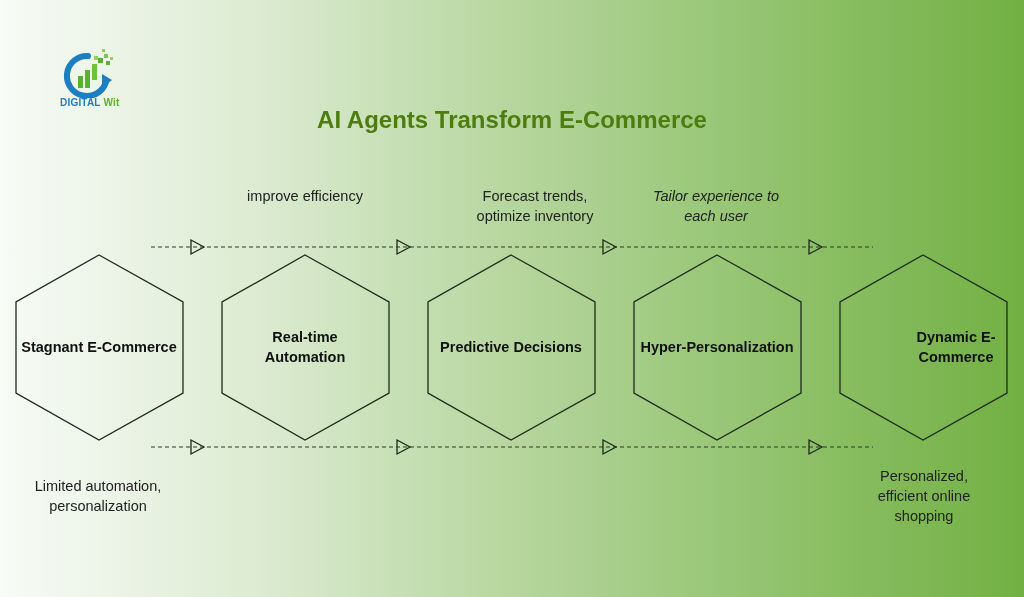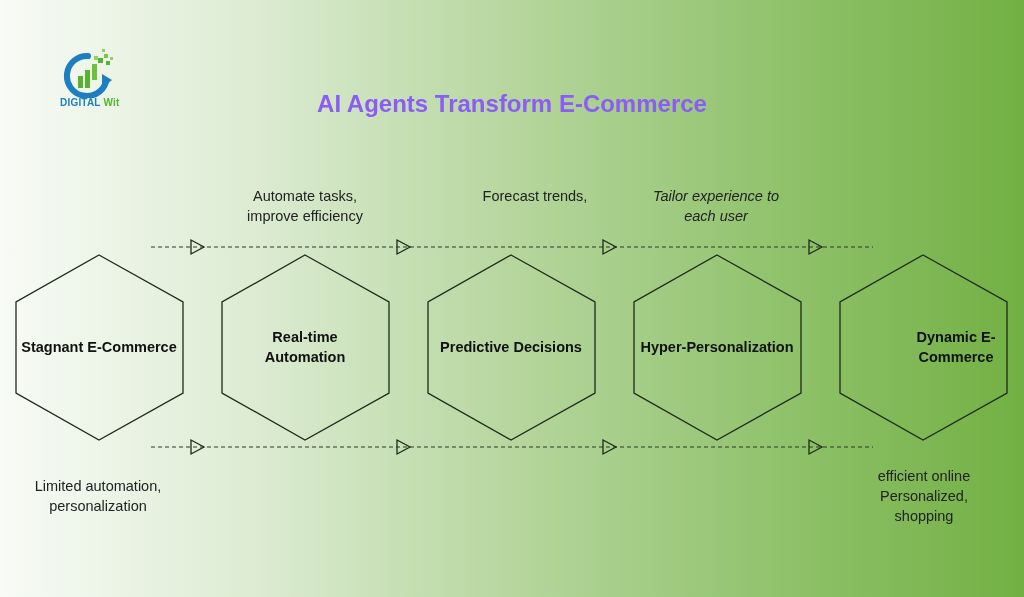--- a/index.html
+++ b/index.html
@@ -10,22 +10,22 @@
     color: #111;
   }
   .logo { position: absolute; left: 52px; top: 48px; width: 70px; height: 64px; }
   .logo svg { position: absolute; left: 6px; top: 0; }
   .logo-text {
     position: absolute; left: 8px; top: 49px; width: 70px;
     font-size: 10px; font-weight: bold; color: #1d7ec2; letter-spacing: 0.2px; white-space: nowrap;
   }
   .logo-text .wit { color: #56b22f; }
   .title {
-    position: absolute; left: 0; top: 90px; width: 1024px; text-align: center;
-    font-size: 24px; font-weight: bold; color: #8b5cf6;
+    position: absolute; left: 0; top: 106px; width: 1024px; text-align: center;
+    font-size: 24px; font-weight: bold; color: #4d7c0f;
   }
   .diagram { position: absolute; left: 0; top: 0; width: 1024px; height: 597px; }
   .top-label {
     position: absolute; width: 200px; text-align: center;
     font-size: 14.5px; line-height: 20px; color: #222;
   }
   .hex-label {
     position: absolute; width: 168px; text-align: center;
     font-size: 14.5px; font-weight: bold; line-height: 20px; color: #111;
     display: flex; align-items: center; justify-content: center;
@@ -85,25 +85,25 @@
   <g fill="none" stroke="#1f2a1a" stroke-width="1.3">
     <polygon points="99,255 183,302 183,393 99,440 16,393 16,302"></polygon>
     <polygon points="305,255 389,302 389,393 305,440 222,393 222,302"></polygon>
     <polygon points="511,255 595,302 595,393 511,440 428,393 428,302"></polygon>
     <polygon points="717,255 801,302 801,393 717,440 634,393 634,302"></polygon>
     <polygon points="923,255 1007,302 1007,393 923,440 840,393 840,302"></polygon>
   </g>
 </svg>
 
 <div class="top-label" style="left:205px; top:186px;">
-  <div>Automate tasks,</div>
   <div>improve efficiency</div>
 </div>
 <div class="top-label" style="left:435px; top:186px;">
   <div>Forecast trends,</div>
+  <div>optimize inventory</div>
 </div>
 <div class="top-label" style="left:616px; top:186px;font-style:italic;">
   <div>Tailor experience to</div>
   <div>each user</div>
 </div>
 
 <div class="hex-label" style="left:15px; top:327px; height:40px; flex-direction:row;">
   <div>Stagnant E-</div>
   <div>Commerce</div>
 </div>
@@ -120,16 +120,16 @@
 <div class="hex-label" style="left:872px; top:327px; height:40px; flex-direction:column;">
   <div>Dynamic E-</div>
   <div>Commerce</div>
 </div>
 
 <div class="side-label" style="left:13px; top:476px;">
   <div>Limited automation,</div>
   <div>personalization</div>
 </div>
 <div class="side-label" style="left:839px; top:466px;">
+  <div>Personalized,</div>
   <div>efficient online</div>
-  <div>Personalized,</div>
   <div>shopping</div>
 </div>
 
 </body></html>

